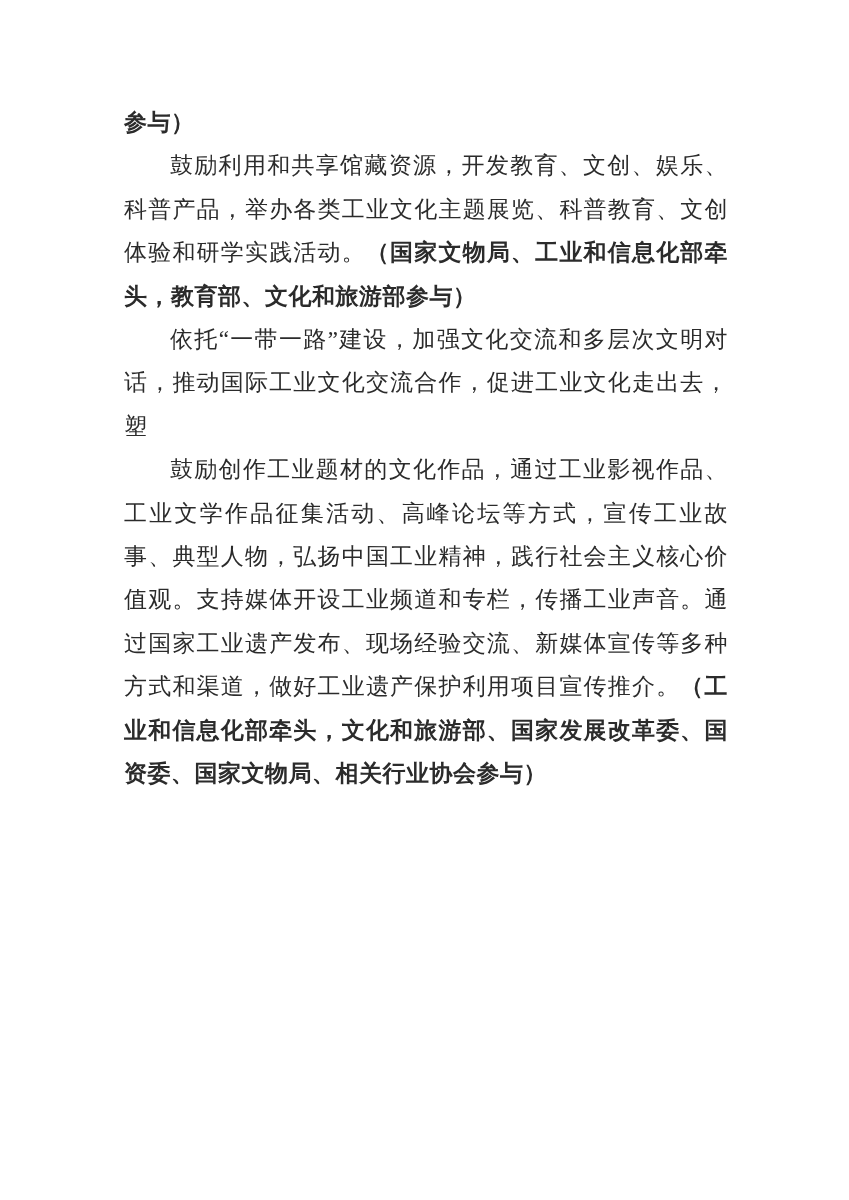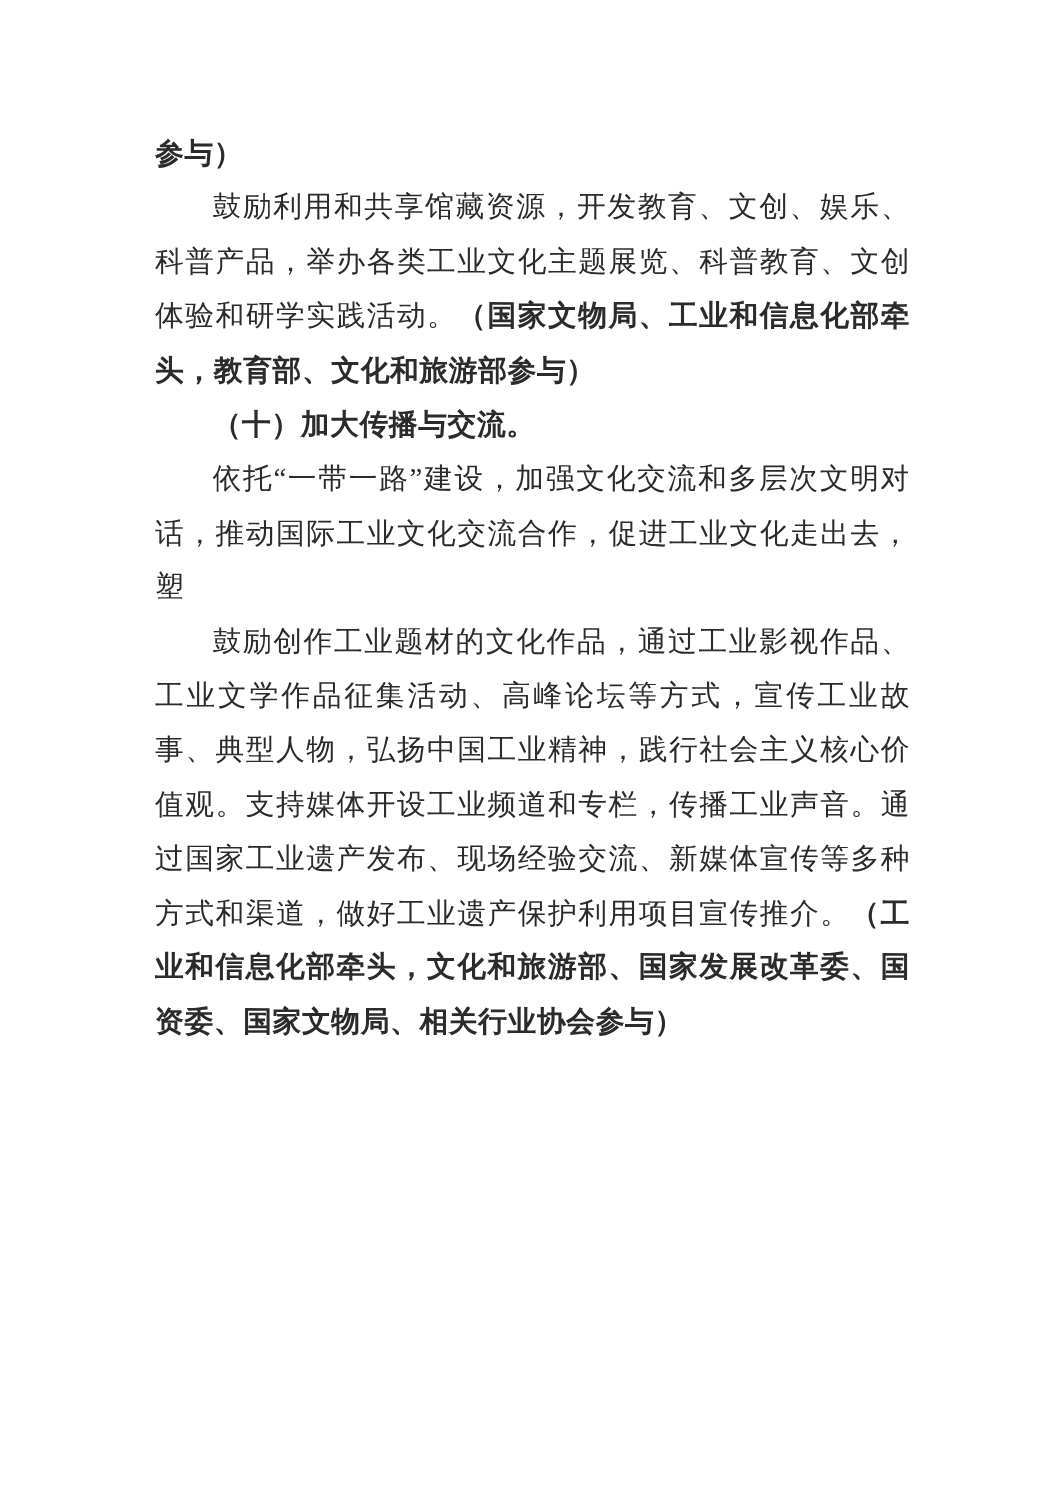--- a/index.html
+++ b/index.html
@@ -57,18 +57,17 @@
     font-family: "Liberation Serif", "DejaVu Serif", serif;
   }
 </style>
 </head>
 <body>
 
 <div class="page">
   <div class="text-block" id="document-body">
       <p class="continuation"><span class="seg-kai">参与）</span></p>
       <p class="paragraph"><span class="seg-normal">鼓励利用和共享馆藏资源，开发教育、文创、娱乐、科普产品，举办各类工业文化主题展览、科普教育、文创体验和研学实践活动。</span><span class="seg-kai">（国家文物局、工业和信息化部牵头，教育部、文化和旅游部参与）</span></p>
-      <p class="heading"><span class="seg-kai">（十）加大传播与交流。</span></p>
       <p class="paragraph"><span class="seg-normal">依托“一带一路”建设，加强文化交流和多层次文明对话，推动国际工业文化交流合作，促进工业文化走出去，塑</span></p>
       <p class="paragraph"><span class="seg-normal">鼓励创作工业题材的文化作品，通过工业影视作品、工业文学作品征集活动、高峰论坛等方式，宣传工业故事、典型人物，弘扬中国工业精神，践行社会主义核心价值观。支持媒体开设工业频道和专栏，传播工业声音。通过国家工业遗产发布、现场经验交流、新媒体宣传等多种方式和渠道，做好工业遗产保护利用项目宣传推介。</span><span class="seg-kai">（工业和信息化部牵头，文化和旅游部、国家发展改革委、国资委、国家文物局、相关行业协会参与）</span></p>
     </div>
   <div class="page-footer">6</div>
 </div>
 
 </body></html>

